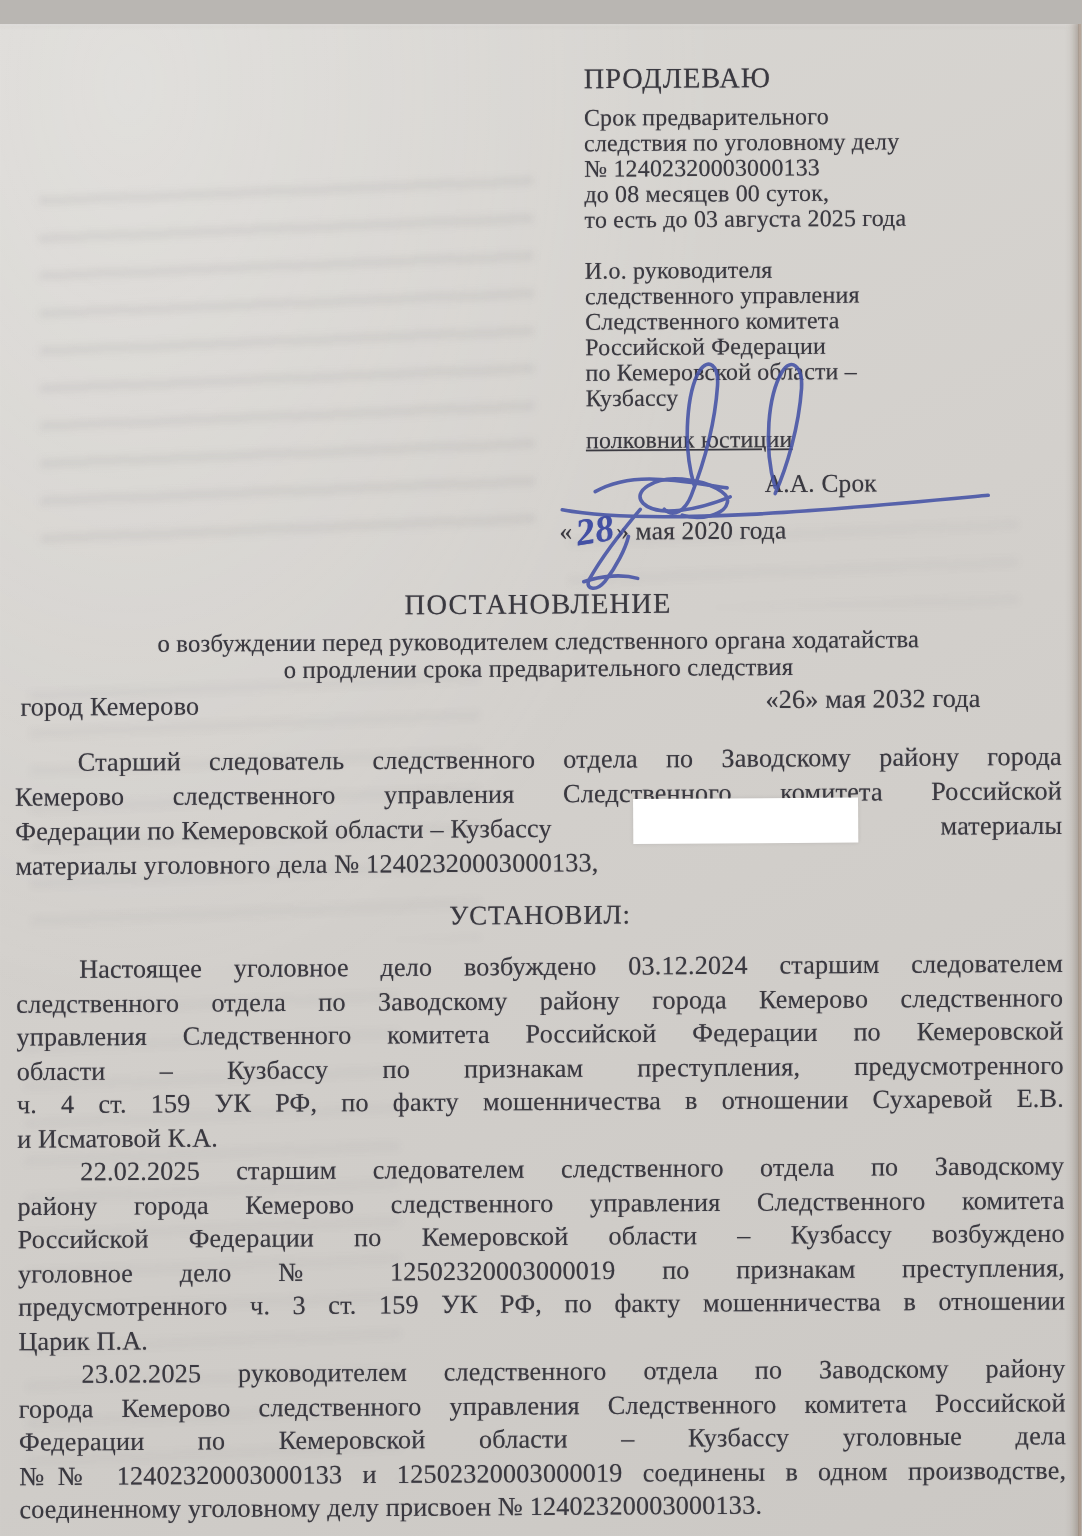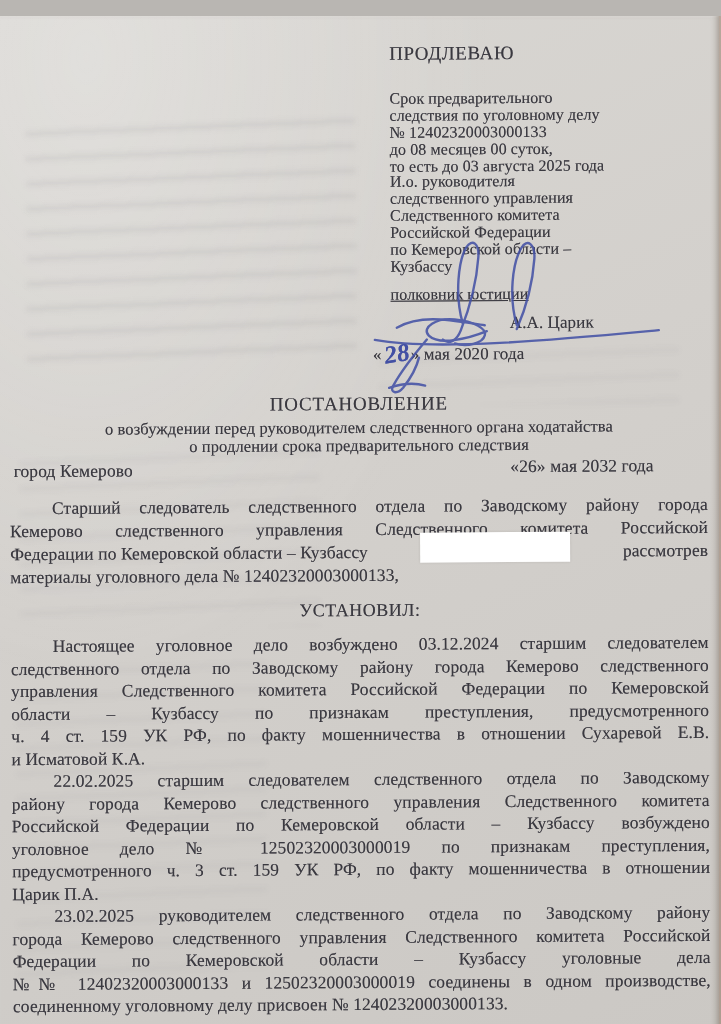--- a/index.html
+++ b/index.html
@@ -24,21 +24,21 @@
   .b1{left:28px;top:100px;width:330px;height:250px;}
   .b2{left:20px;top:430px;width:300px;height:180px;opacity:.6;}
   .b3{left:15px;top:640px;width:250px;height:330px;opacity:.5;}
   .b4{left:380px;top:330px;width:300px;height:60px;opacity:.5;}
 
   .txt{letter-spacing:.1px;text-shadow:0 0 .6px rgba(58,57,64,.55);}
 
   
   .hdr{position:absolute;left:390px;top:30px;width:280px;font-size:16px;line-height:16.9px;}
   .approve{position:absolute;top:0;left:2px;font-size:19px;letter-spacing:.6px;}
-  .term{position:absolute;top:45px;left:2px;}
+  .term{position:absolute;top:26px;left:2px;}
   .official{position:absolute;top:128px;left:2px;}
   .rank{position:absolute;top:241px;left:2px;text-decoration:underline;}
   .signame{position:absolute;top:270px;left:121px;font-size:17px;}
   .dateline{position:absolute;top:301px;left:-16px;font-size:17px;white-space:nowrap;}
   .hand{display:inline-block;font-style:italic;font-weight:bold;color:#4350a4;font-size:25px;
         transform:rotate(-9deg) translateY(2px);margin:0 2px;line-height:10px;
         text-shadow:0 0 .5px rgba(67,80,164,.8);}
   .sig-svg{position:absolute;left:-22px;top:190px;pointer-events:none;}
 
   
@@ -82,21 +82,21 @@
         </div>
       <div class="official">
           <div class="tl">И.о. руководителя</div>
           <div class="tl">следственного управления</div>
           <div class="tl">Следственного комитета</div>
           <div class="tl">Российской Федерации</div>
           <div class="tl">по Кемеровской области –</div>
           <div class="tl">Кузбассу</div>
         </div>
       <div class="rank">полковник юстиции</div>
-      <div class="signame">А.А. Царик</div>
+      <div class="signame">А.А. Срок</div>
       <div class="dateline"><span>«</span><span class="hand">28</span><span>» мая 2020 года</span></div>
       <svg class="sig-svg" width="310" height="160" viewBox="0 0 310 160">
         <g fill="none" stroke="#4552a6" stroke-width="2.4" stroke-linecap="round" opacity="0.88">
           <path d="M96,88 C88,60 92,25 100,12 C106,3 113,8 112,22 C110,48 102,75 94,95 C90,105 82,110 76,104"></path>
           <path d="M150,90 C142,62 146,28 155,13 C161,3 169,9 168,24 C166,50 158,76 150,94"></path>
           <path d="M120,96 C100,104 72,110 62,100 C54,92 70,82 88,84 C108,86 120,94 118,100 C116,108 100,112 88,108"></path>
           <path d="M30,92 C55,78 85,85 118,90"></path>
           <path d="M8,104 C70,116 200,104 292,96"></path>
           <path d="M60,104 C48,118 34,136 26,150 C22,157 30,159 36,152 C44,142 50,130 52,122"></path>
           <path d="M22,152 C34,148 48,147 58,150"></path>
@@ -116,21 +116,21 @@
     </div>
 
     <div class="preamble txt">
       <div>
           <div class="tl jl ind">Старший следователь следственного отдела по Заводскому району города</div>
           <div class="tl jl">Кемерово следственного управления Следственного комитета Российской</div>
         </div>
       <div class="l3">
         <span>Федерации по Кемеровской области – Кузбассу</span>
         <span class="redact"></span>
-        <span>рассмотрев</span>
+        <span>материалы</span>
       </div>
       <div>материалы уголовного дела № 12402320003000133,</div>
     </div>
 
     <div class="ustanovil txt">УСТАНОВИЛ:</div>
 
     <div class="paras txt">
       <div>
           <div class="tl jl ind">Настоящее уголовное дело возбуждено 03.12.2024 старшим следователем</div>
           <div class="tl jl">следственного отдела по Заводскому району города Кемерово следственного</div>

